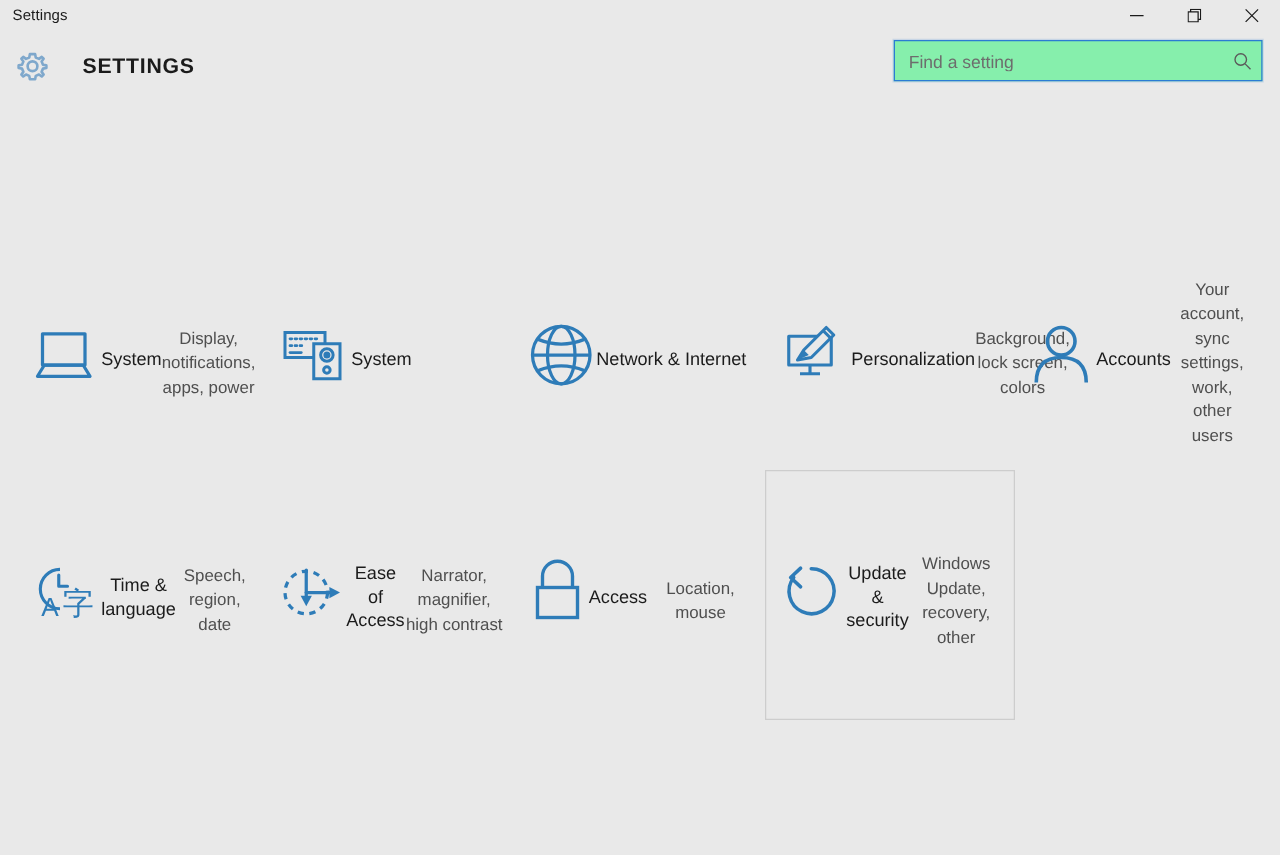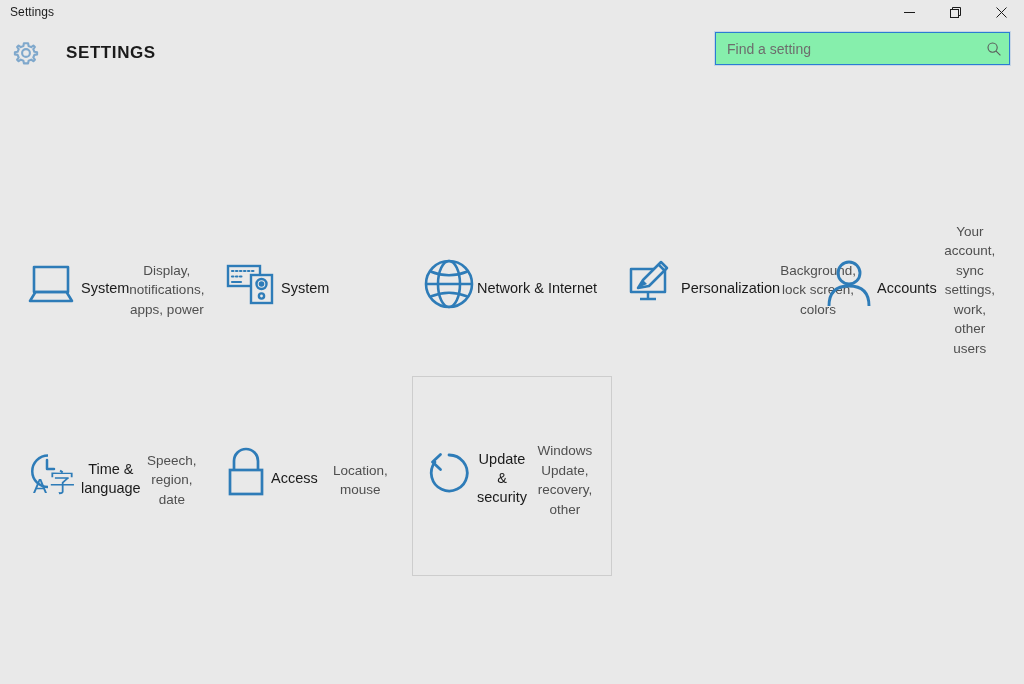--- a/index.html
+++ b/index.html
@@ -273,20 +273,35 @@
           <polyline points="26,13 26,22 33,22" stroke-linecap="round" stroke-linejoin="round"></polyline>
         </g>
         <text x="12" y="46" font-family="'Liberation Sans',sans-serif" font-size="21" font-weight="500" fill="#2e7cb8">A</text>
         <text x="29" y="44" font-family="'DejaVu Sans',sans-serif" font-size="25" fill="#2e7cb8">字</text>
       </svg>
     </div>
     <div class="t-title">Time &amp; language</div>
     <div class="t-desc">Speech, region, date</div>
   </div>
 
+  <div class="tile row2">
+    <div class="icon">
+      <svg width="56" height="52" viewBox="0 0 56 52">
+        <g fill="none" stroke="#2e7cb8" stroke-width="2.6">
+          <circle cx="24" cy="26" r="17" stroke-dasharray="5 4.5"></circle>
+          <line x1="24" y1="8" x2="24" y2="32" stroke-linecap="round"></line>
+          <polygon points="24,37 19.5,28.5 28.5,28.5" fill="#2e7cb8" stroke="none"></polygon>
+          <line x1="24" y1="26" x2="46" y2="26" stroke-linecap="round"></line>
+          <polygon points="51,26 42.5,21.5 42.5,30.5" fill="#2e7cb8" stroke="none"></polygon>
+        </g>
+      </svg>
+    </div>
+    <div class="t-title">Ease of Access</div>
+    <div class="t-desc">Narrator, magnifier, high contrast</div>
+  </div>
 
   <div class="tile row2">
     <div class="icon">
       <svg width="50" height="54" viewBox="0 0 50 54">
         <g fill="none" stroke="#2e7cb8" stroke-width="2.7">
           <path d="M13 23 L13 14 A12 12 0 0 1 37 14 L37 23"></path>
           <rect x="9" y="23" width="32" height="24"></rect>
         </g>
       </svg>
     </div>

